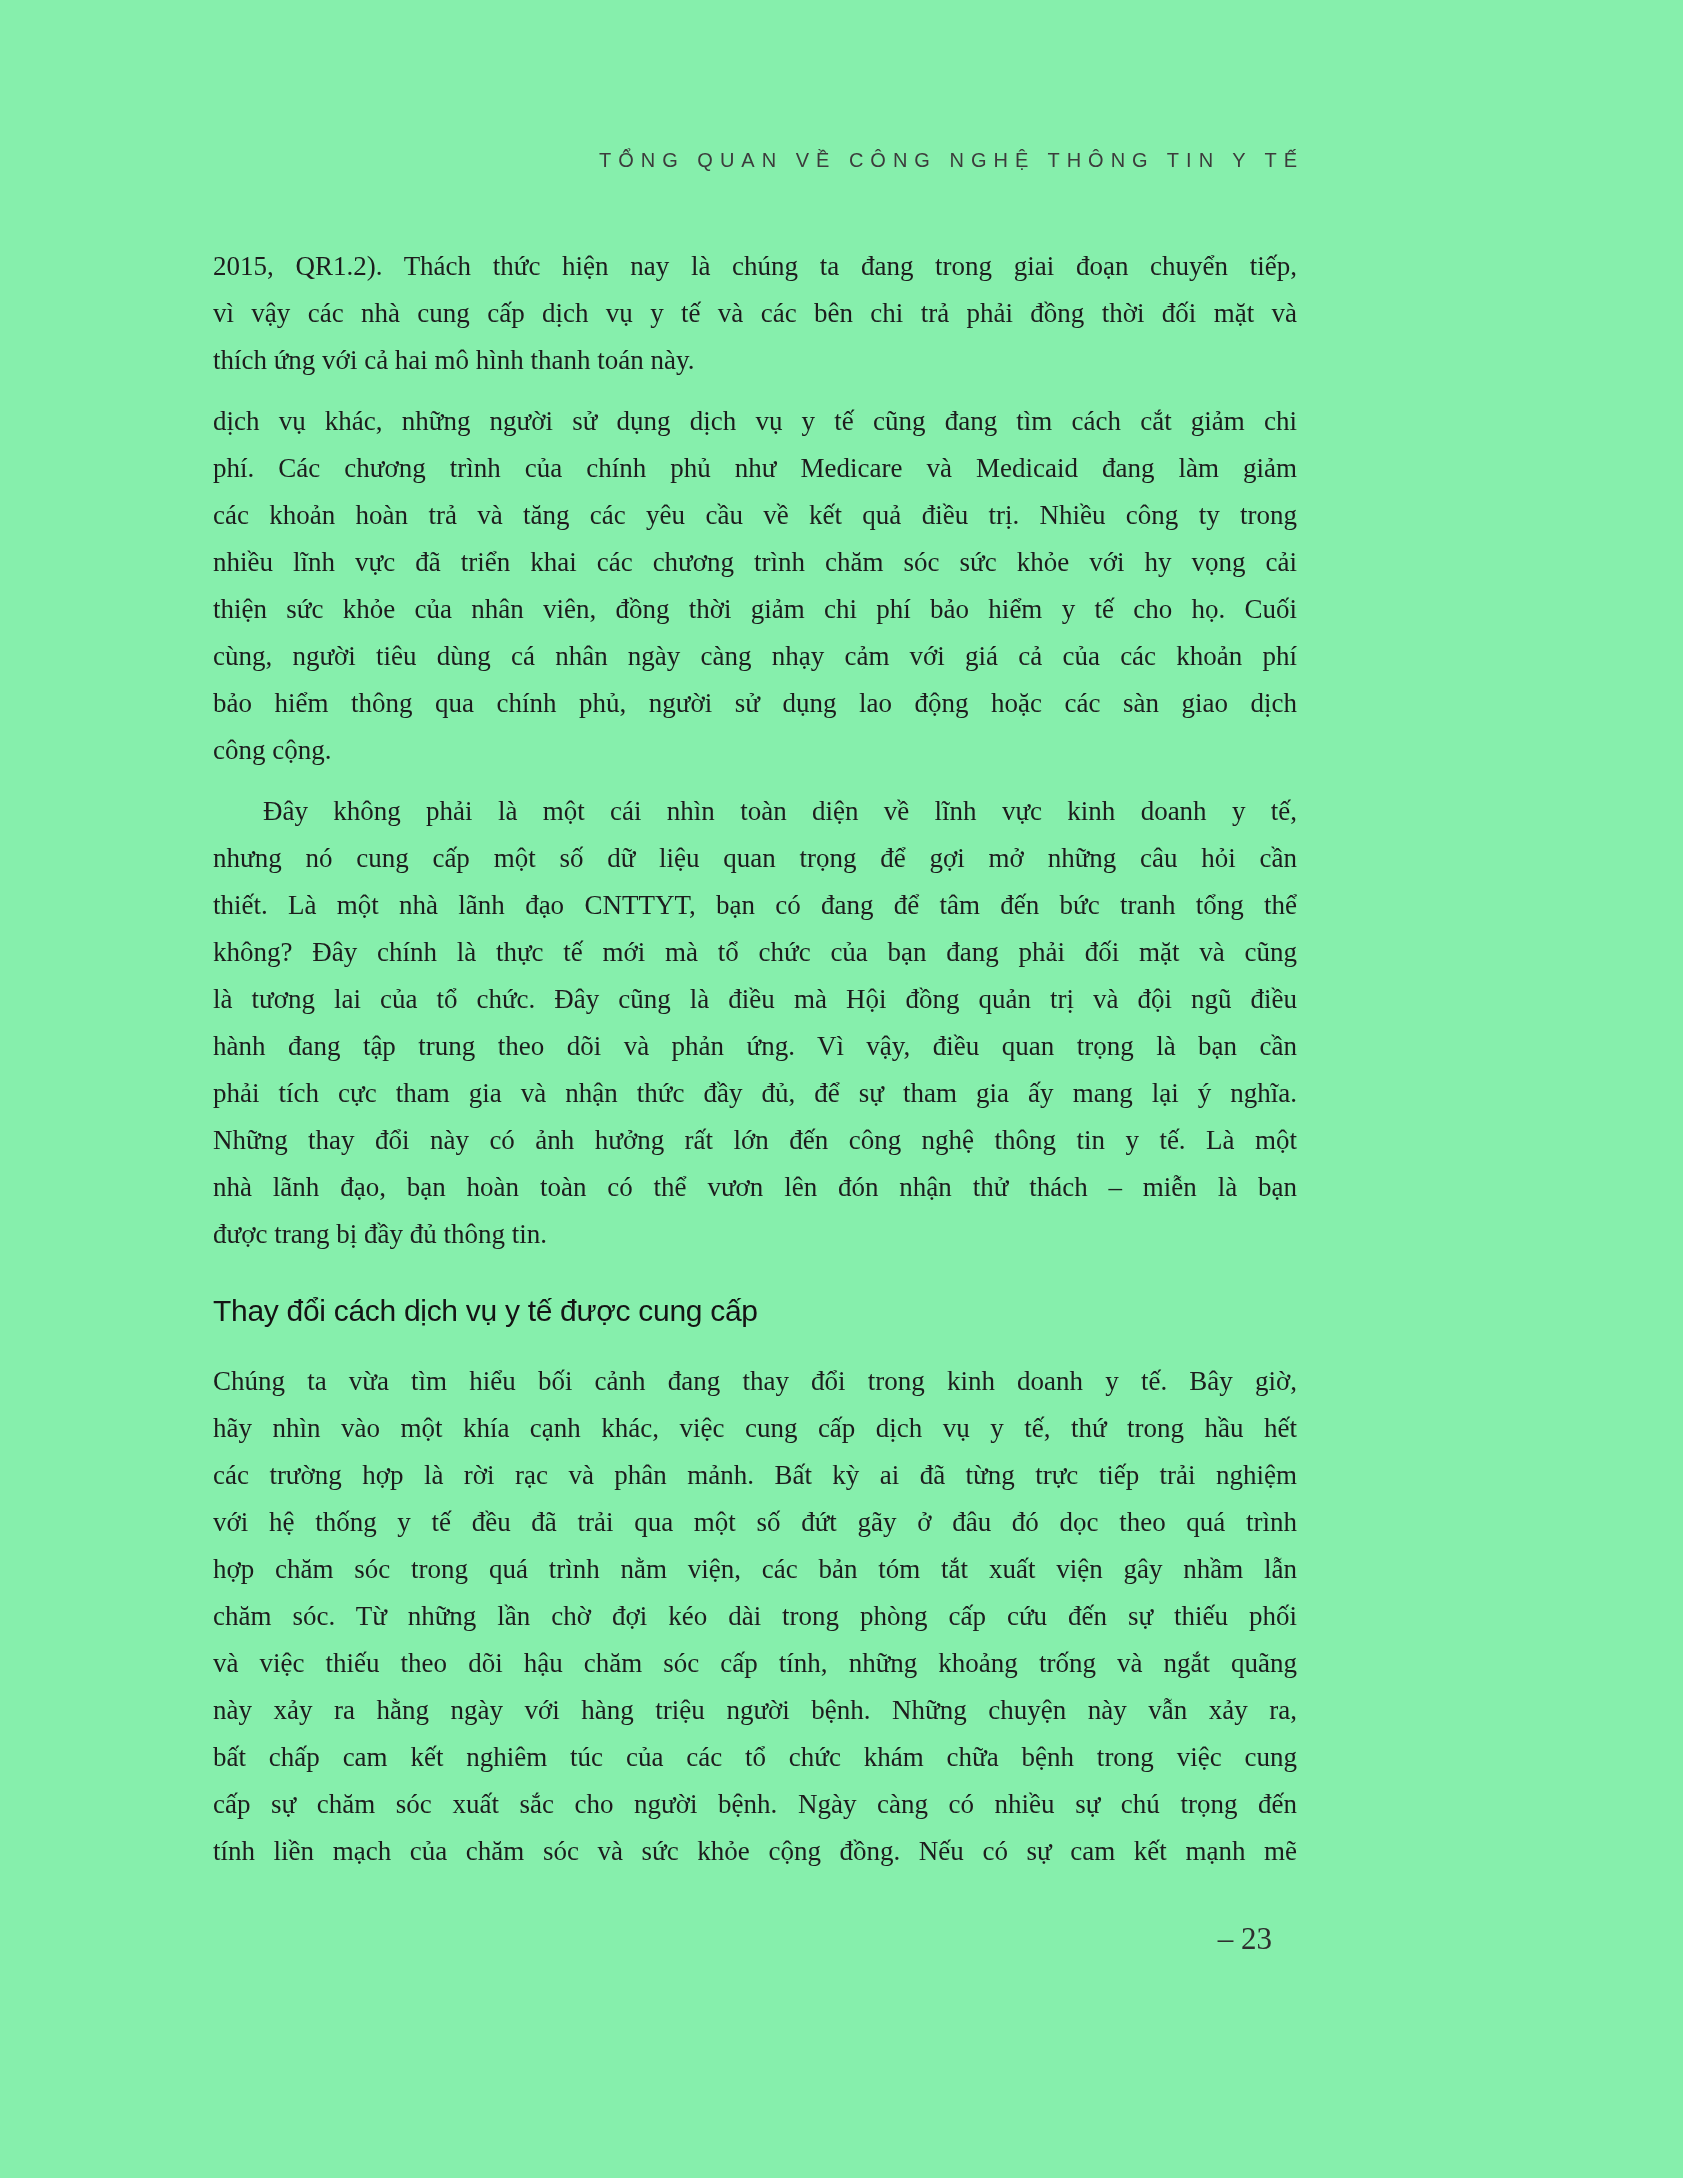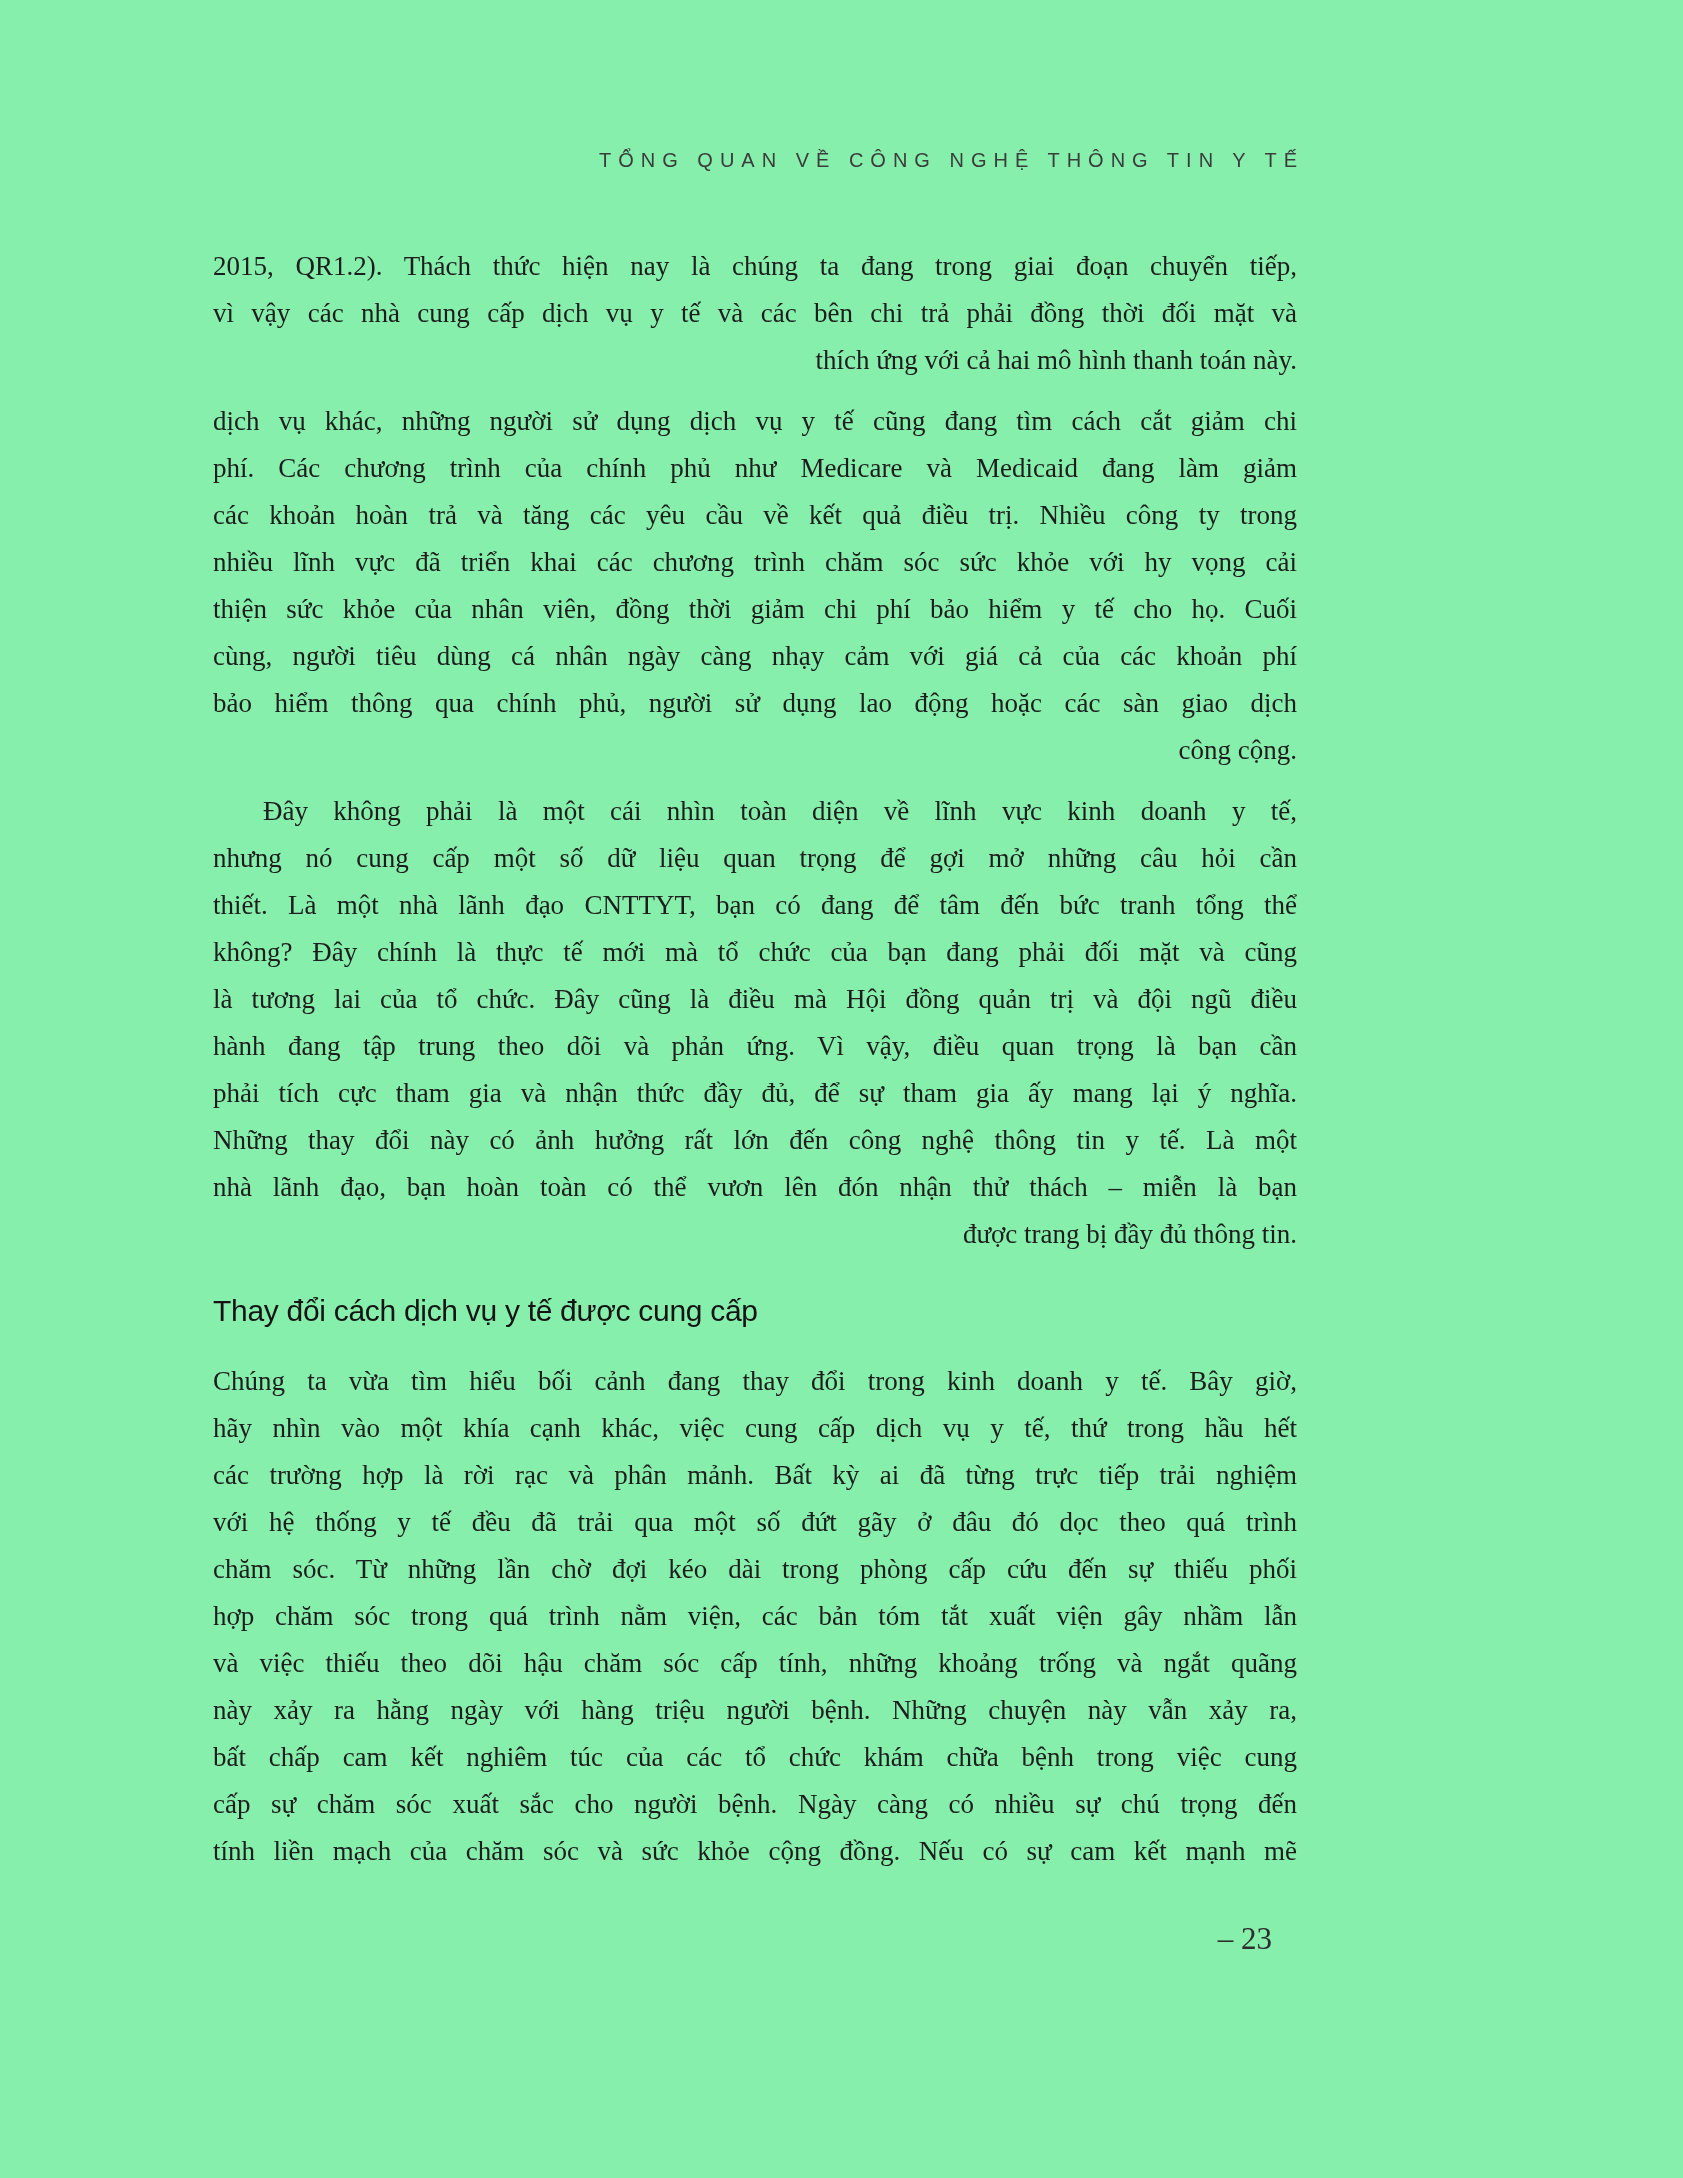--- a/index.html
+++ b/index.html
@@ -38,21 +38,21 @@
   }
   .paragraph {
     margin: 0 0 14px 0;
   }
   .paragraph:last-child {
     margin-bottom: 0;
   }
   .line {
     line-height: 47px;
     height: 47px;
-    text-align: right;
+    text-align: left;
     overflow: hidden;
   }
   .line.justify {
     text-align: justify;
     text-align-last: justify;
     text-justify: inter-word;
   }
   .line.indent {
     text-indent: 50px;
   }
@@ -108,22 +108,22 @@
           <div class="line justify">Những thay đổi này có ảnh hưởng rất lớn đến công nghệ thông tin y tế. Là một</div>
           <div class="line justify">nhà lãnh đạo, bạn hoàn toàn có thể vươn lên đón nhận thử thách – miễn là bạn</div>
           <div class="line">được trang bị đầy đủ thông tin.</div>
         </div>
         <div class="section-heading">Thay đổi cách dịch vụ y tế được cung cấp</div>
         <div class="paragraph">
           <div class="line justify">Chúng ta vừa tìm hiểu bối cảnh đang thay đổi trong kinh doanh y tế. Bây giờ,</div>
           <div class="line justify">hãy nhìn vào một khía cạnh khác, việc cung cấp dịch vụ y tế, thứ trong hầu hết</div>
           <div class="line justify">các trường hợp là rời rạc và phân mảnh. Bất kỳ ai đã từng trực tiếp trải nghiệm</div>
           <div class="line justify">với hệ thống y tế đều đã trải qua một số đứt gãy ở đâu đó dọc theo quá trình</div>
+          <div class="line justify">hợp chăm sóc trong quá trình nằm viện, các bản tóm tắt xuất viện gây nhầm lẫn</div>
           <div class="line justify">chăm sóc. Từ những lần chờ đợi kéo dài trong phòng cấp cứu đến sự thiếu phối</div>
-          <div class="line justify">hợp chăm sóc trong quá trình nằm viện, các bản tóm tắt xuất viện gây nhầm lẫn</div>
           <div class="line justify">và việc thiếu theo dõi hậu chăm sóc cấp tính, những khoảng trống và ngắt quãng</div>
           <div class="line justify">này xảy ra hằng ngày với hàng triệu người bệnh. Những chuyện này vẫn xảy ra,</div>
           <div class="line justify">bất chấp cam kết nghiêm túc của các tổ chức khám chữa bệnh trong việc cung</div>
           <div class="line justify">cấp sự chăm sóc xuất sắc cho người bệnh. Ngày càng có nhiều sự chú trọng đến</div>
           <div class="line justify">tính liền mạch của chăm sóc và sức khỏe cộng đồng. Nếu có sự cam kết mạnh mẽ</div>
         </div>
       </div>
 
     <div class="page-number">– 23</div>
   </div>

